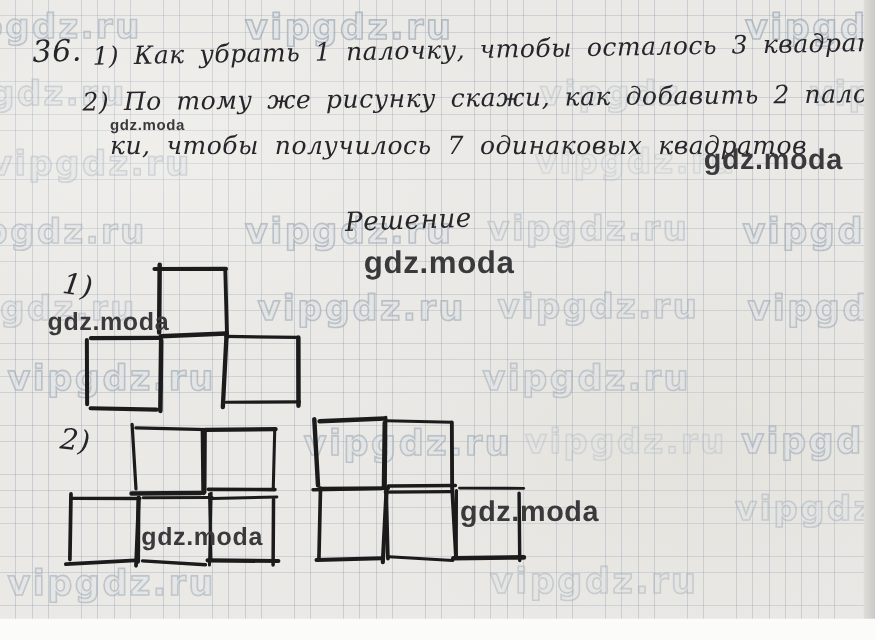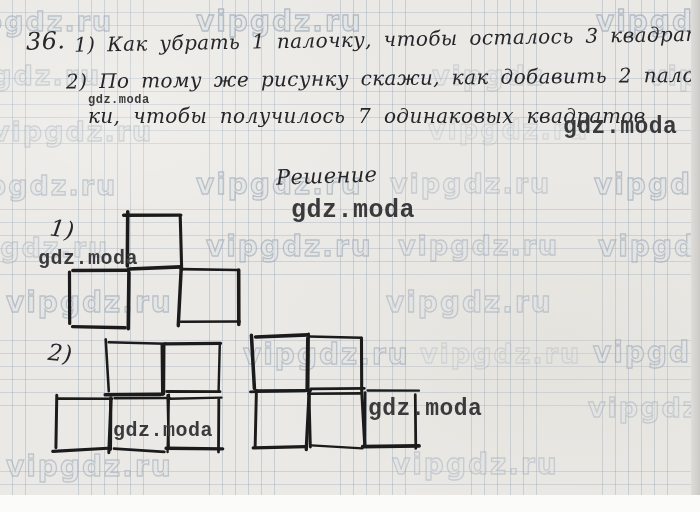--- a/index.html
+++ b/index.html
@@ -28,21 +28,21 @@
     font-weight:bold;
     color:rgba(252,252,250,0.50);
     -webkit-text-stroke:1.3px rgba(144,156,172,0.60);
     text-shadow:0 0 1px rgba(144,156,172,0.35);
     letter-spacing:2px;
     white-space:nowrap;
     z-index:1;
   }
   .wm-dark{
     position:absolute;
-    font-family:Liberation Mono, monospace;
+    font-family:Liberation Sans, sans-serif;
     font-weight:bold;
     color:#3a3a3c;
     letter-spacing:0.5px;
     white-space:nowrap;
     z-index:5;
   }
   #figures{position:absolute;left:0;top:0;z-index:3;}
   #edge-right{
     position:absolute;right:0;top:0;width:9px;height:512px;z-index:6;
     background:linear-gradient(to right,#deddda,#cbcac7);

